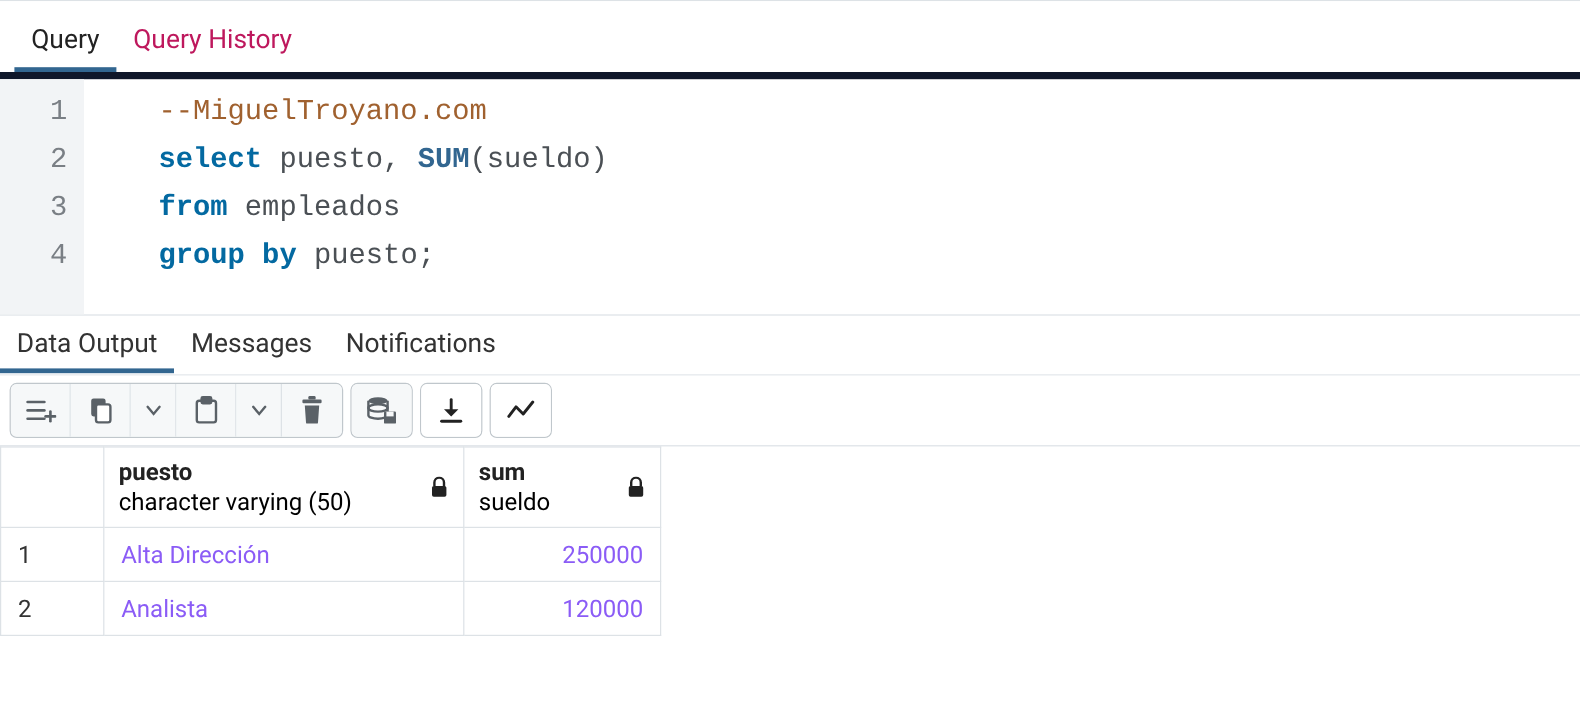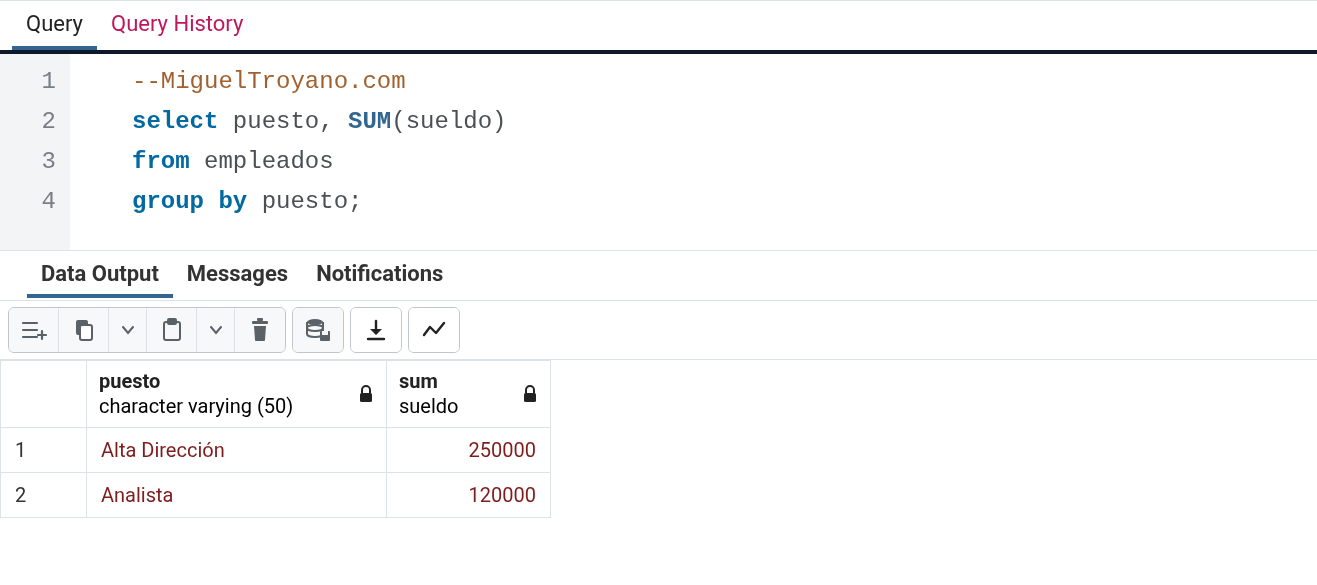--- a/index.html
+++ b/index.html
@@ -13,22 +13,22 @@
   .app {
     width: 1317px;
     border-top: 1px solid #dde2e6;
   }
 
   
   .tabs {
     display: flex;
     align-items: flex-end;
     padding: 0 12px;
-    border-bottom: 4px solid #0f172a;
-    height: 53px;
+    border-bottom: 6px solid #0f172a;
+    height: 65px;
     background: #fff;
   }
   .tab {
     padding: 12px 14px 10px 14px;
     font-size: 22px;
     color: #be185d;
     cursor: pointer;
     border-bottom: 4px solid transparent;
   }
   .tab.active {
@@ -60,25 +60,24 @@
   .code .row { height: 40px; margin-left: 46px; }
   .tok-comment { color: #a0612f; }
   .tok-keyword { color: #0369a1; font-weight: 600; }
   .tok-func { color: #326690; font-weight: 600; }
   .tok-ident { color: #4b5055; }
   .tok-punct { color: #4b5055; }
 
   
   .output-tabs {
     display: flex;
-    align-items: flex-start;
-    padding: 0 27px;
+    align-items: center;
+    padding: 0 0;
     border-bottom: 1px solid #dde2e6;
     height: 50px;
-    font-weight: bold;
   }
   .otab {
     padding: 10px 14px 8px 14px;
     font-size: 22px;
     color: #333;
     cursor: pointer;
     border-bottom: 4px solid transparent;
   }
   .otab.active { border-bottom-color: #326690; }
 
@@ -137,21 +136,21 @@
     justify-content: space-between;
     align-items: center;
     gap: 8px;
   }
   .colhead .ct { display: flex; flex-direction: column; line-height: 1.25; }
   .colhead .cname { font-weight: 700; color: #222; font-size: 20px; }
   .colhead .ctype { color: #000000; font-size: 20px; }
   .lock { color: #333; }
   .results td {
     padding: 10px 14px;
-    color: #7f1d1d;
+    color: #8b5cf6;
   }
   .results td.rownum {
     background: #fff;
     color: #333;
   }
   .results td.num { text-align: right; }
 </style>
 </head>
 <body>
 

